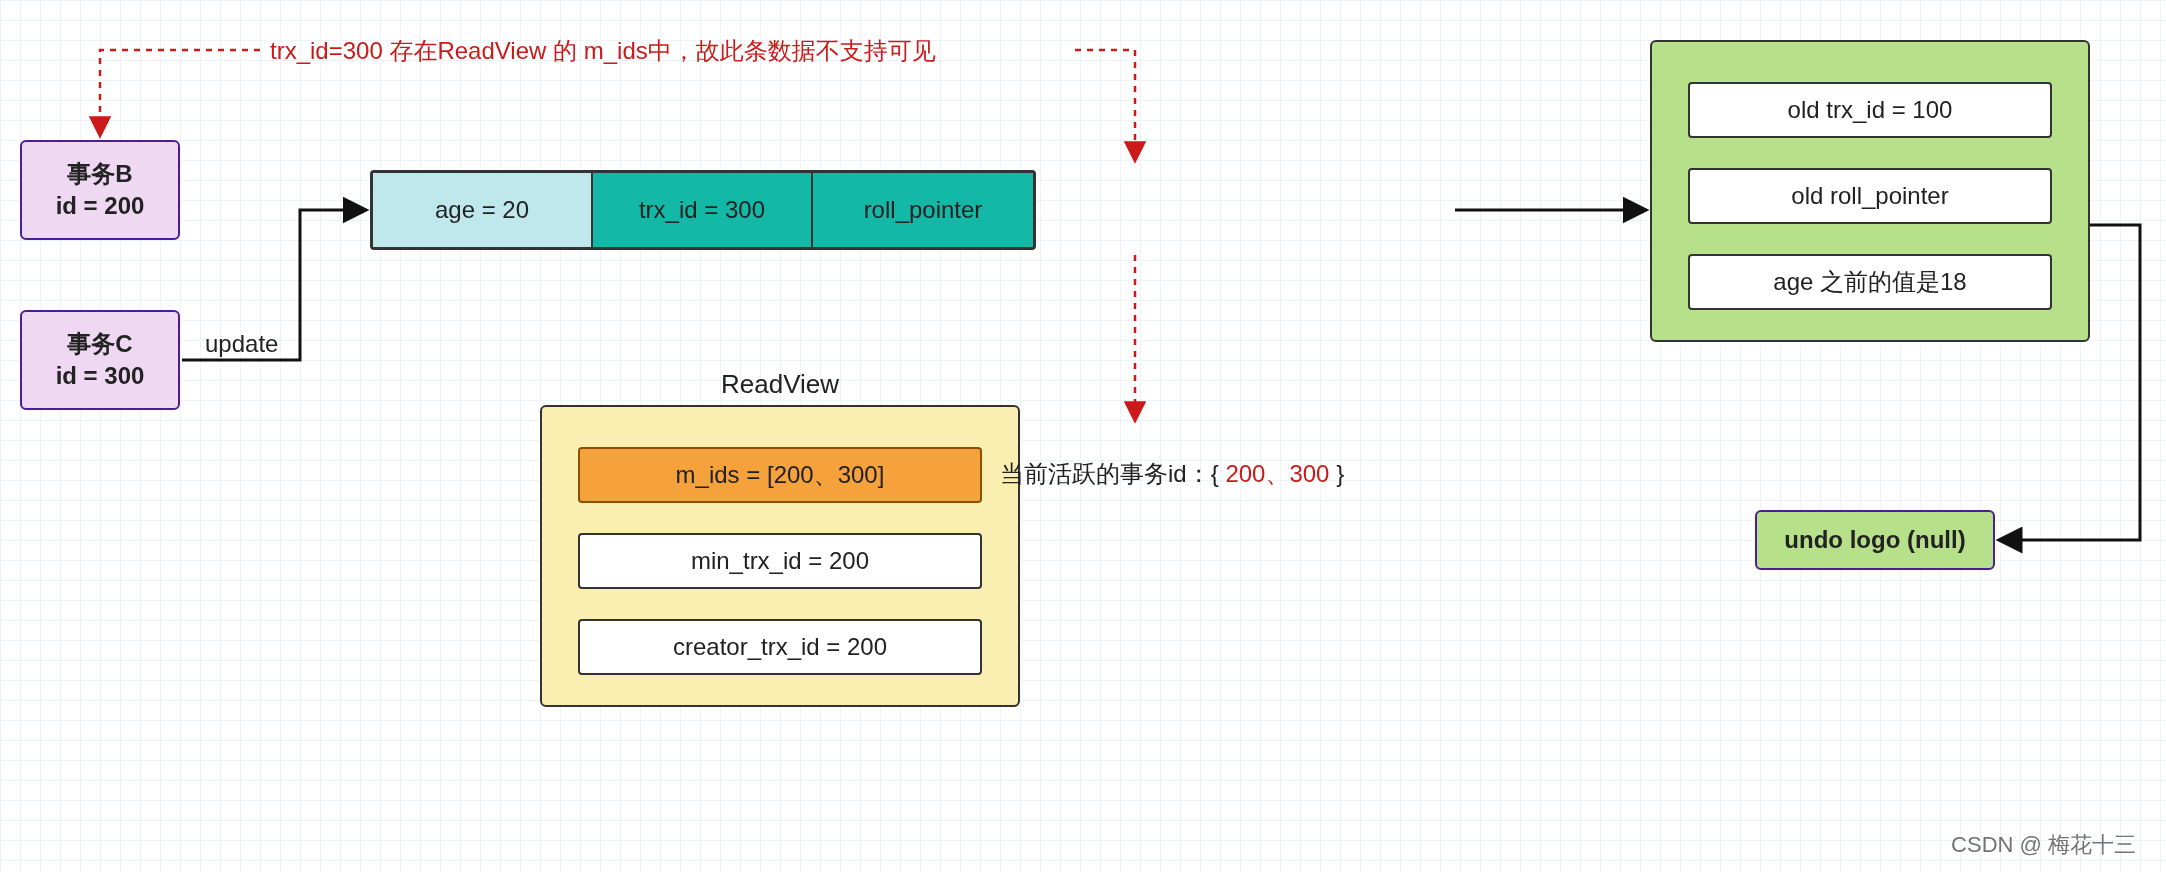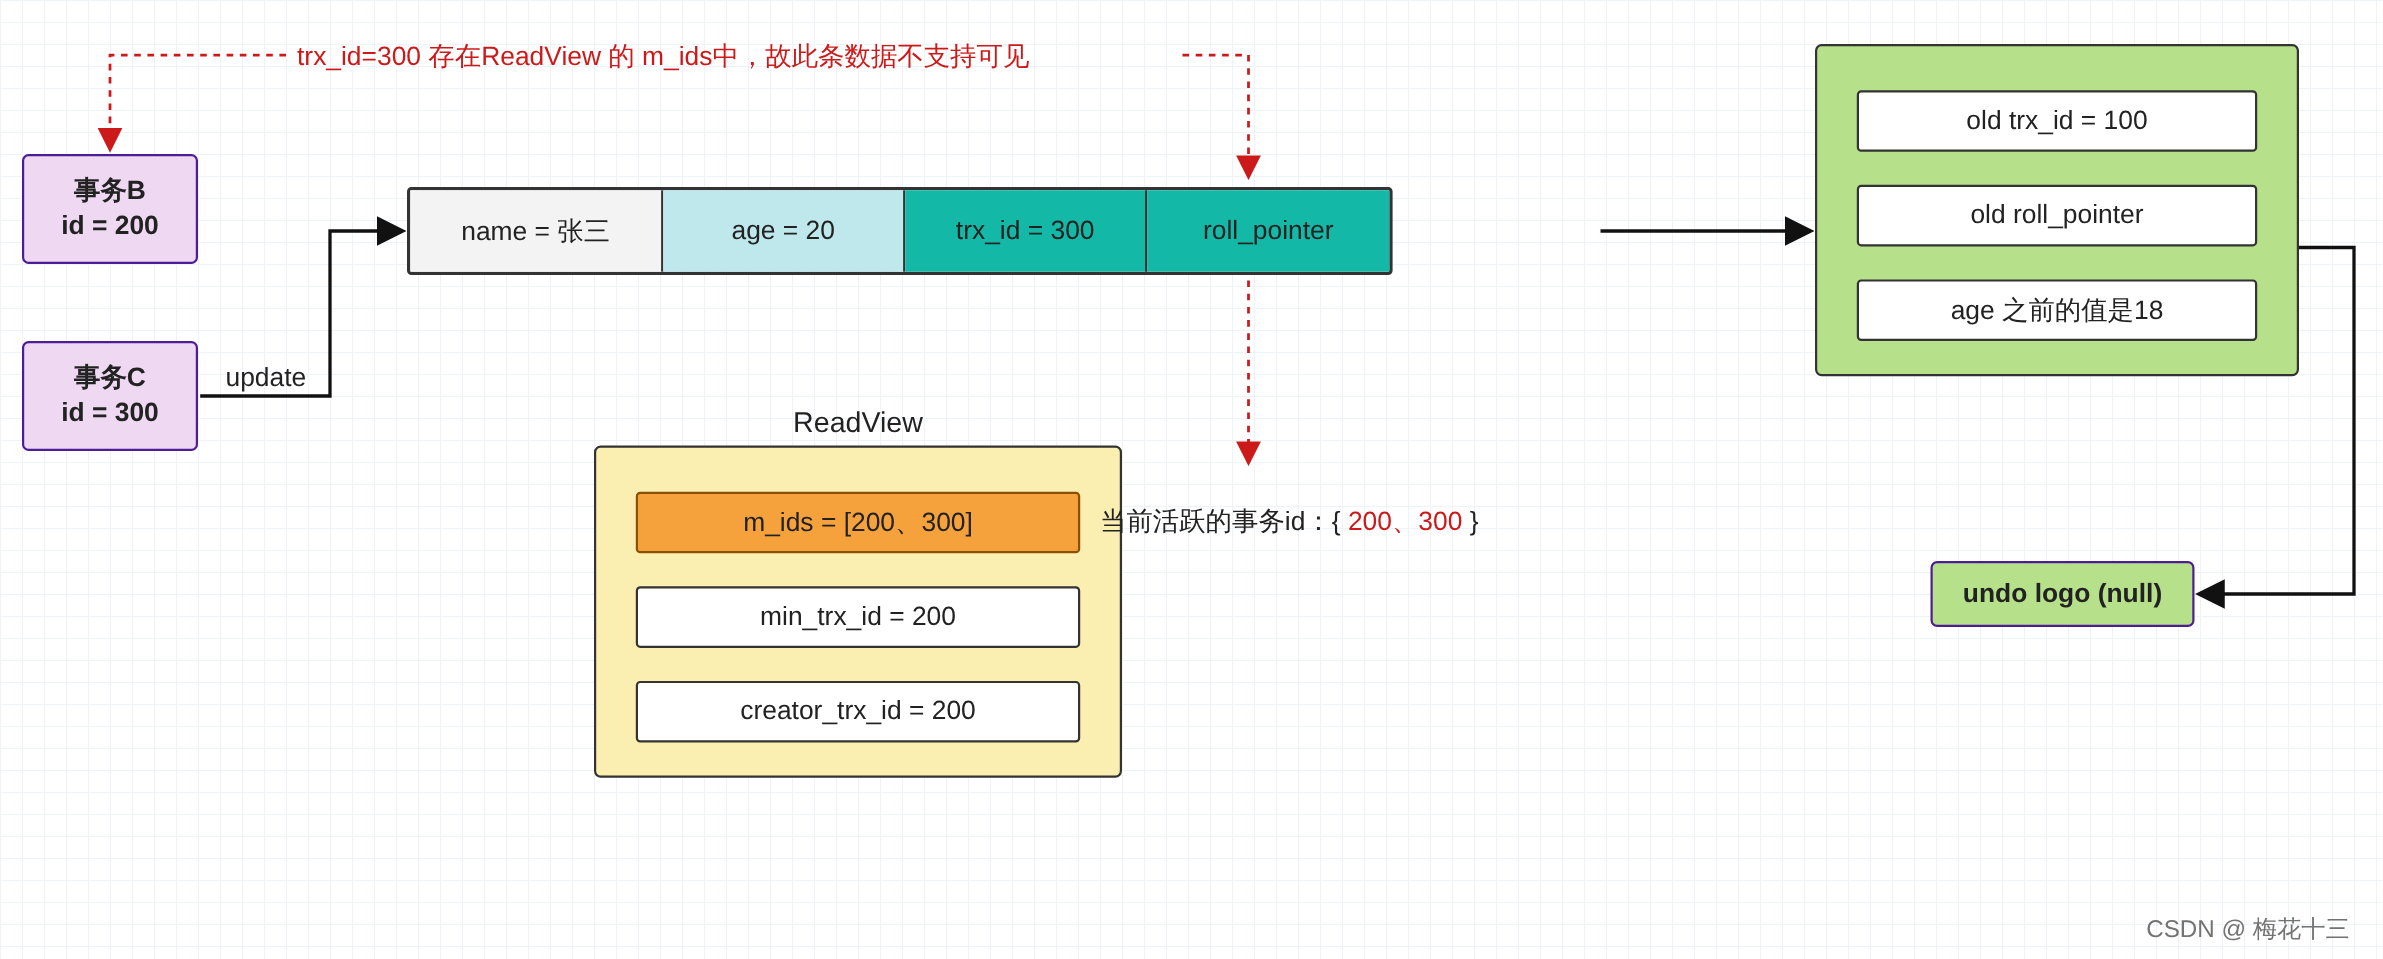--- a/index.html
+++ b/index.html
@@ -55,21 +55,20 @@
 </div>
 
 <div class="box txn" style="left:20px; top:310px;">
   <span>事务C</span>
   <span>id = 300</span>
 </div>
 
 <div class="plain-label" style="left:205px; top:330px;">update</div>
 
 <div class="row" style="left:370px; top:170px;">
-  <div class="cell c-gray" style="width:230px;">name = 张三</div>
   <div class="cell c-cyan" style="width:220px;">age = 20</div>
   <div class="cell c-orange" style="width:220px;">trx_id = 300</div>
   <div class="cell c-orange" style="width:220px;">roll_pointer</div>
 </div>
 
 <div class="panel readview">
   <div class="panel-title">ReadView</div>
   <div class="item hi">m_ids = [200、300]</div>
   <div class="item">min_trx_id = 200</div>
   <div class="item">creator_trx_id = 200</div>

